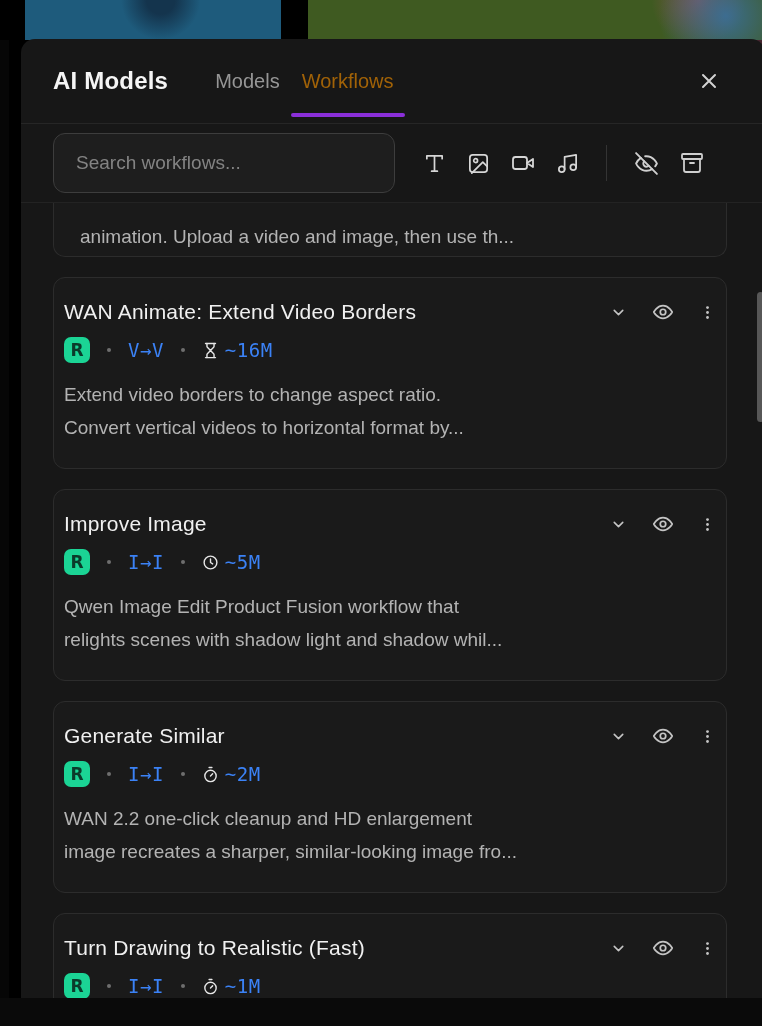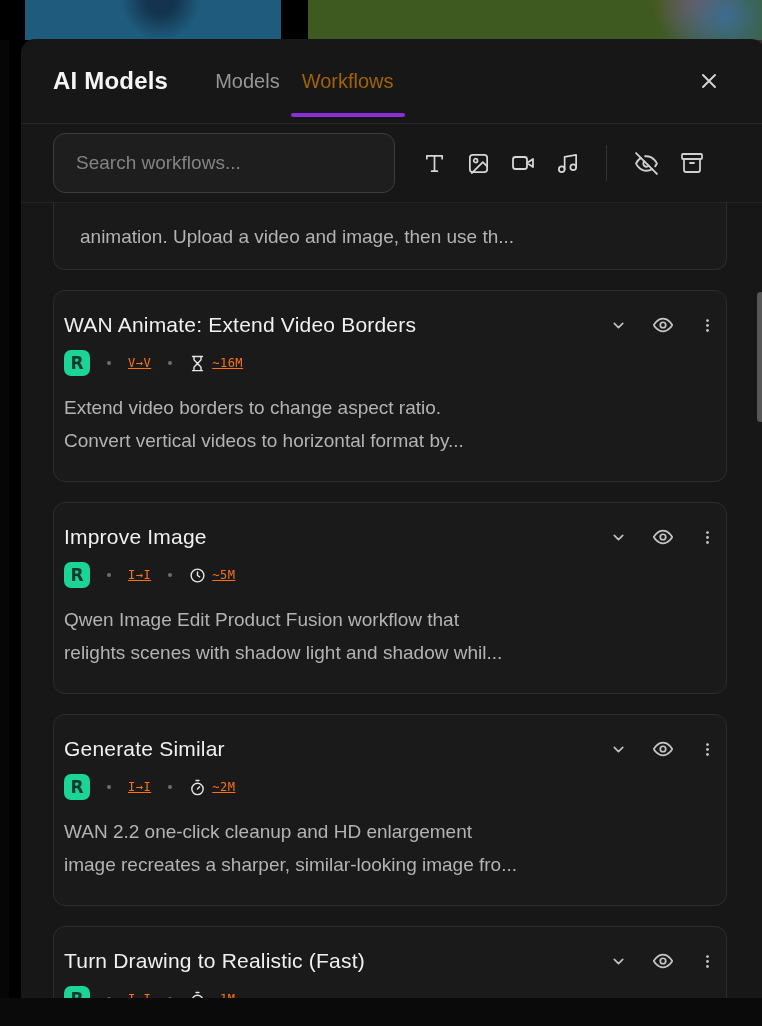--- a/index.html
+++ b/index.html
@@ -45,31 +45,31 @@
     outline:none; font-family:"Liberation Sans", sans-serif; }
   .search-input::placeholder { color:#838383; }
   .filter-group { display:flex; align-items:center; gap:21px; margin-left:28px; color:#d6d6d6; }
   .v-divider { width:1px; height:36px; background:#343434; margin:0 27px; }
   .action-group { display:flex; align-items:center; gap:21px; color:#cfcfcf; }
   .icon-btn { background:none; border:none; padding:0; color:inherit; cursor:pointer; display:flex; align-items:center; }
 
   .workflow-list { padding:0 38px 0 32px; }
   .card { background:#1a1a1a; border:1px solid #2c2c2c; border-radius:12px;
     padding:22px 10px 24px; margin-bottom:20px; }
-  .card.partial { border-top:none; border-radius:0 0 12px 12px; padding:2px 26px 16px; }
+  .card.partial { border-top:none; border-radius:0 0 12px 12px; padding:2px 26px 3px; }
   .card-head { display:flex; align-items:center; }
   .card-title { flex:1; font-size:21px; color:#f0f0f0; font-weight:500; letter-spacing:.2px;
     white-space:nowrap; overflow:hidden; }
   .card-actions { display:flex; align-items:center; gap:25px; color:#c4c4c4; }
   .card-meta { display:flex; align-items:center; margin-top:13px; height:26px; }
   .badge { width:26px; height:26px; border-radius:7px; background:var(--badge-green);
     color:var(--badge-glyph); font-weight:700; font-size:17px; display:flex;
     align-items:center; justify-content:center; font-family:"DejaVu Sans", sans-serif; }
   .meta-dot { width:4px; height:4px; border-radius:50%; background:#6e6e6e; margin:0 17px; flex:none; }
-  .mono { font-family:"DejaVu Sans Mono", monospace; font-size:12px; color:#f97316; letter-spacing:.5px;text-decoration:underline; }
+  .mono { font-family:"DejaVu Sans Mono", monospace; font-size:19px; color:#3b82f6; letter-spacing:.5px; }
   .meta-duration { display:flex; align-items:center; gap:6px; color:#e6e6e6; }
   .card-desc { margin-top:15px; }
   .desc-line { font-size:19px; line-height:33px; color:#b3b3b3; white-space:nowrap; overflow:hidden; }
 
   .scrollbar-thumb { position:absolute; right:1px; top:253px; width:7px; height:130px;
     background:#575757; border-radius:4px; }
 
   svg { display:block; }
 </style>
 </head>

